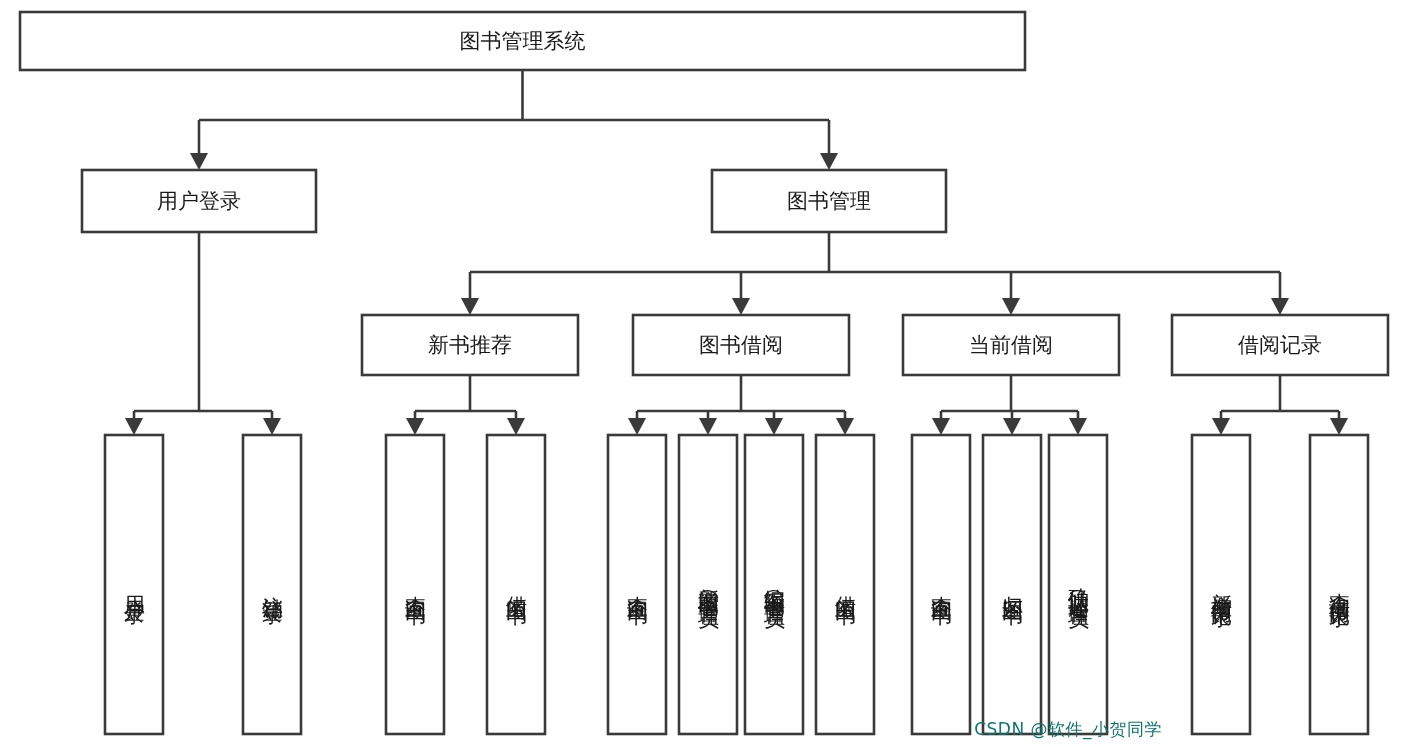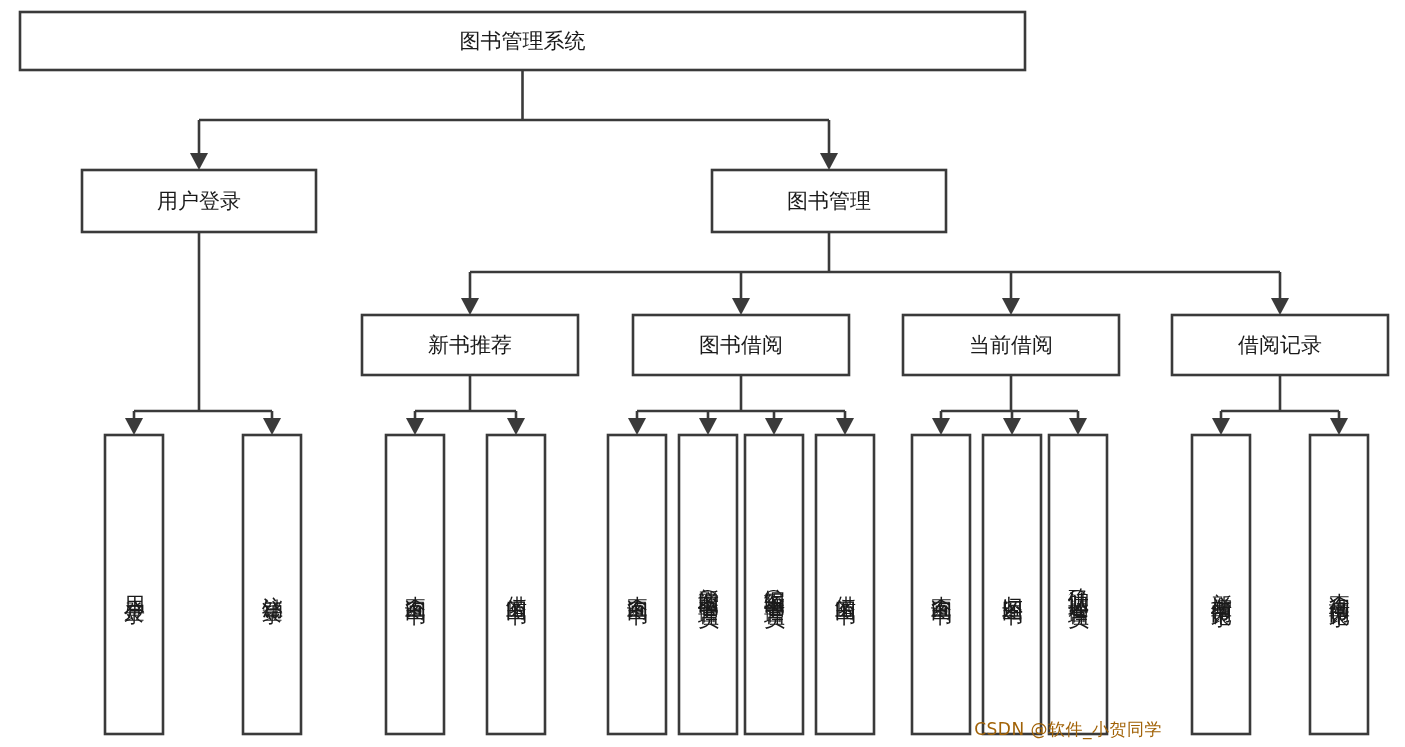--- a/index.html
+++ b/index.html
@@ -62,21 +62,21 @@
     letter-spacing: 3px;
     white-space: nowrap;
     pointer-events: none;
   }
   .watermark {
     position: absolute;
     right: 8px;
     bottom: 6px;
     font-family: "DejaVu Sans", "Liberation Sans", sans-serif;
     font-size: 17px;
-    color: #a16207;
+    color: #0f766e;
     letter-spacing: 0.5px;
     white-space: nowrap;
   }
 </style>
 </head>
 <body>
 
 <div id="diagram-root">
   <svg class="canvas" id="canvas" viewBox="0 0 1405 747">
       <rect x="20" y="12" width="1005" height="58" class="node-box"></rect>

